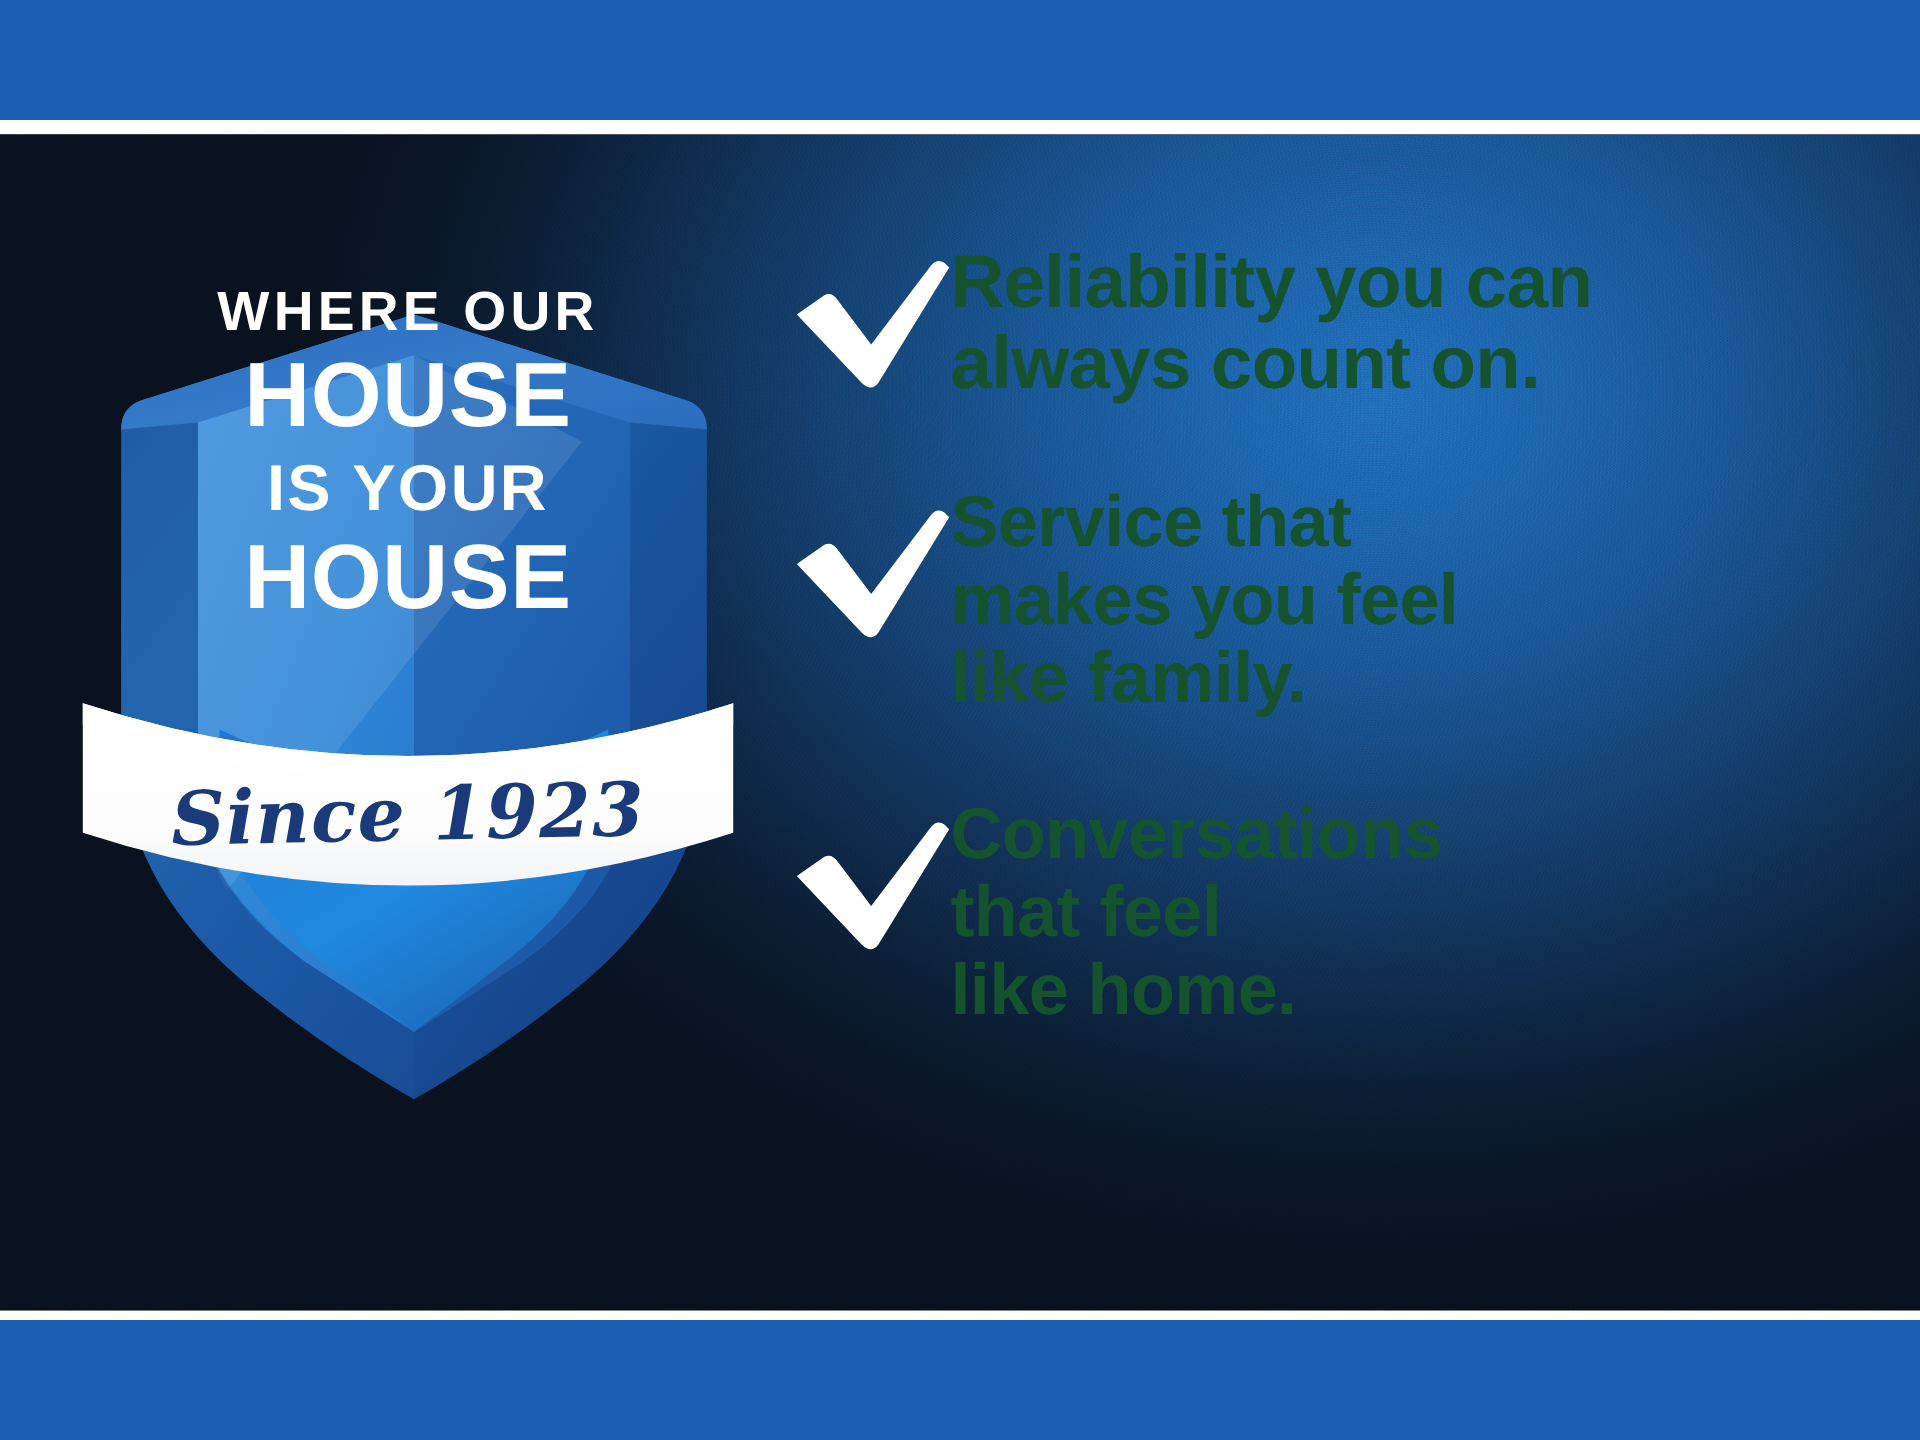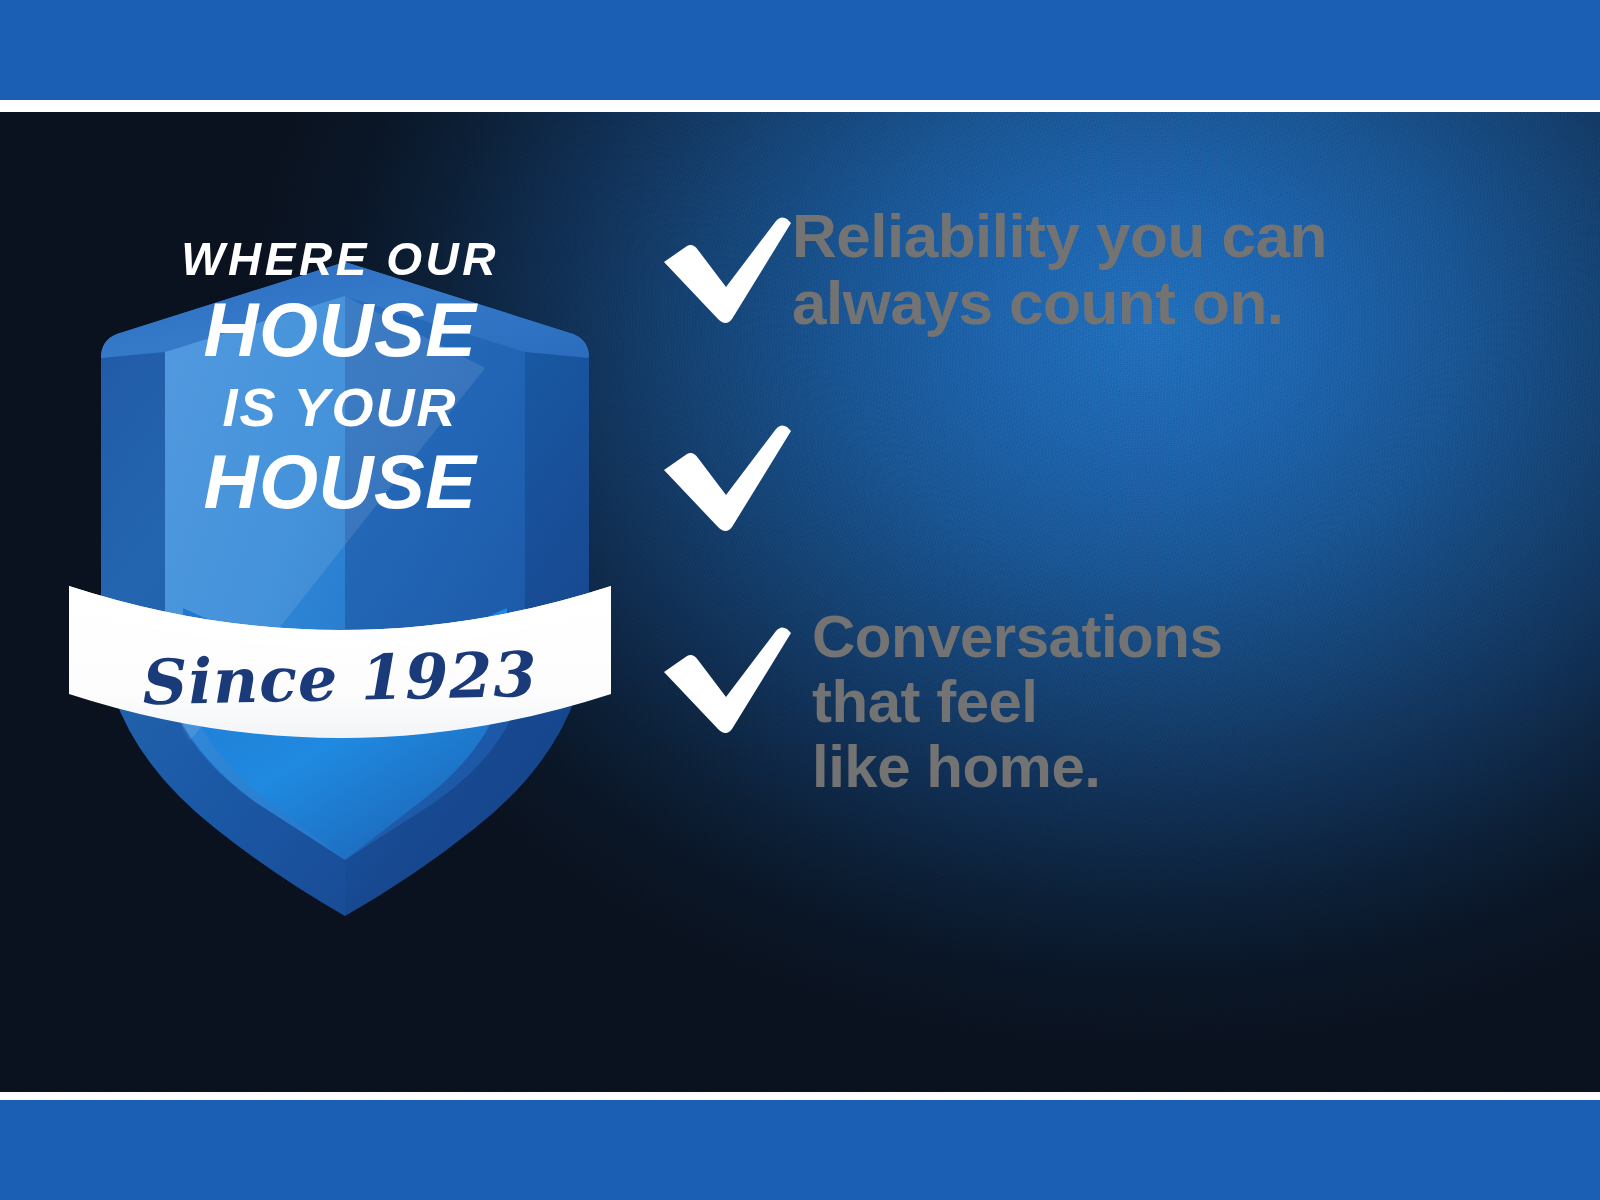--- a/index.html
+++ b/index.html
@@ -94,21 +94,20 @@
     text-align: center;
     color: #ffffff;
     line-height: 1;
     text-transform: uppercase;
   }
   .bl {
     font-family: "Liberation Sans", sans-serif;
     font-weight: 700;
     display: block;
     white-space: nowrap;
-    font-style: italic;
   }
   .bl-1 { font-size: 46px;  letter-spacing: 3.5px; margin-bottom: 10px; }
   .bl-2 { font-size: 76px;  letter-spacing: 0.5px; margin-bottom: 12px; }
   .bl-3 { font-size: 54px;  letter-spacing: 2px;   margin-bottom: 10px; }
   .bl-4 { font-size: 76px;  letter-spacing: 0.5px; }
 
   .badge-since {
     position: absolute;
     left: 0;
     top: 504px;
@@ -129,32 +128,32 @@
     left: 660px;
     top: 195px;
     width: 880px;
   }
   .bullet {
     position: relative;
     display: flex;
     align-items: flex-start;
     margin-bottom: 58px;
   }
-  .bullet:last-child { margin-bottom: 0; gap: 20px; }
+  .bullet:last-child { margin-bottom: 0; }
 
   .check {
     flex: 0 0 auto;
     width: 132px;
     height: 118px;
     margin-top: 18px;
   }
   .check svg { display:block; width: 132px; height: 118px; }
 
   .bullet-text {
-    color: #737373;
+    color: #14532d;
     font-family: "Liberation Sans", sans-serif;
     font-weight: 700;
     font-size: 62px;
     line-height: 1.08;
     letter-spacing: -0.5px;
     padding-top: 8px;
     white-space: pre-line;
   }
 
   .b2 .bullet-text { font-size: 60px; }
@@ -270,20 +269,23 @@
       <span class="bullet-text">Reliability you can
 always count on.</span>
     </div>
 
     <div class="bullet b2">
       <span class="check">
         <svg viewBox="0 0 132 118" xmlns="http://www.w3.org/2000/svg" aria-hidden="true">
           <path d="M 4 49 L 27 33 Q 33 30 38 37 L 66 74 L 116 8 Q 121 2 127 6 L 131 10 L 72 106 Q 66 114 58 106 Z" fill="#ffffff"></path>
         </svg>
       </span>
+      <span class="bullet-text">Service that
+makes you feel
+like family.</span>
     </div>
 
     <div class="bullet b3">
       <span class="check">
         <svg viewBox="0 0 132 118" xmlns="http://www.w3.org/2000/svg" aria-hidden="true">
           <path d="M 4 49 L 27 33 Q 33 30 38 37 L 66 74 L 116 8 Q 121 2 127 6 L 131 10 L 72 106 Q 66 114 58 106 Z" fill="#ffffff"></path>
         </svg>
       </span>
       <span class="bullet-text">Conversations
 that feel

